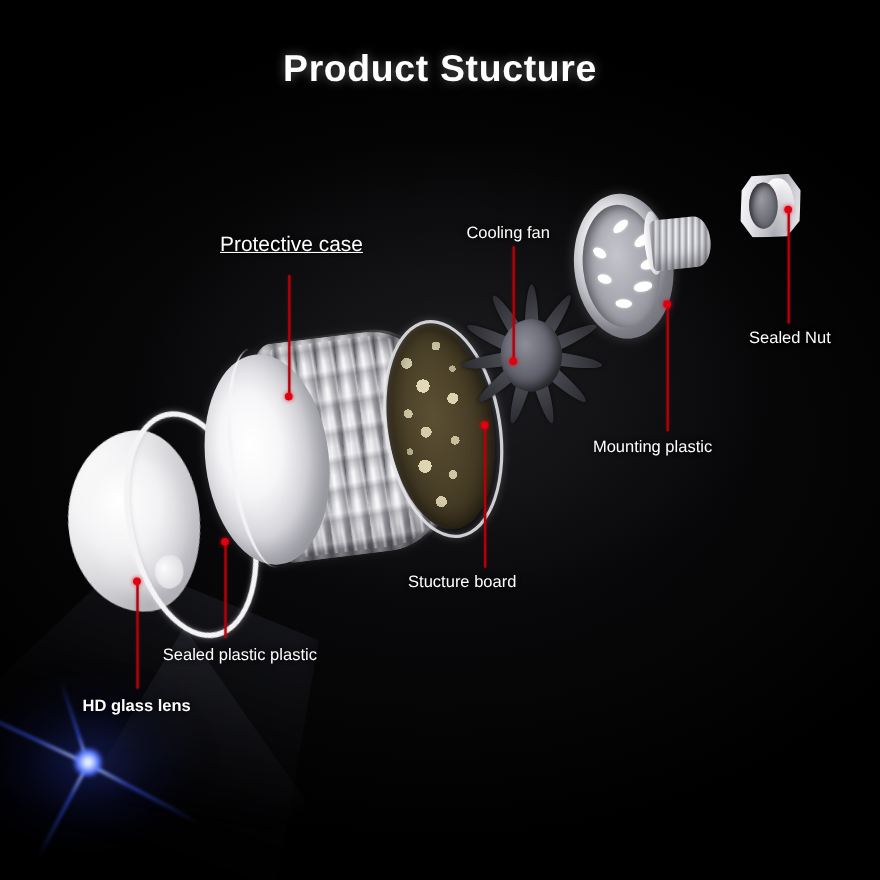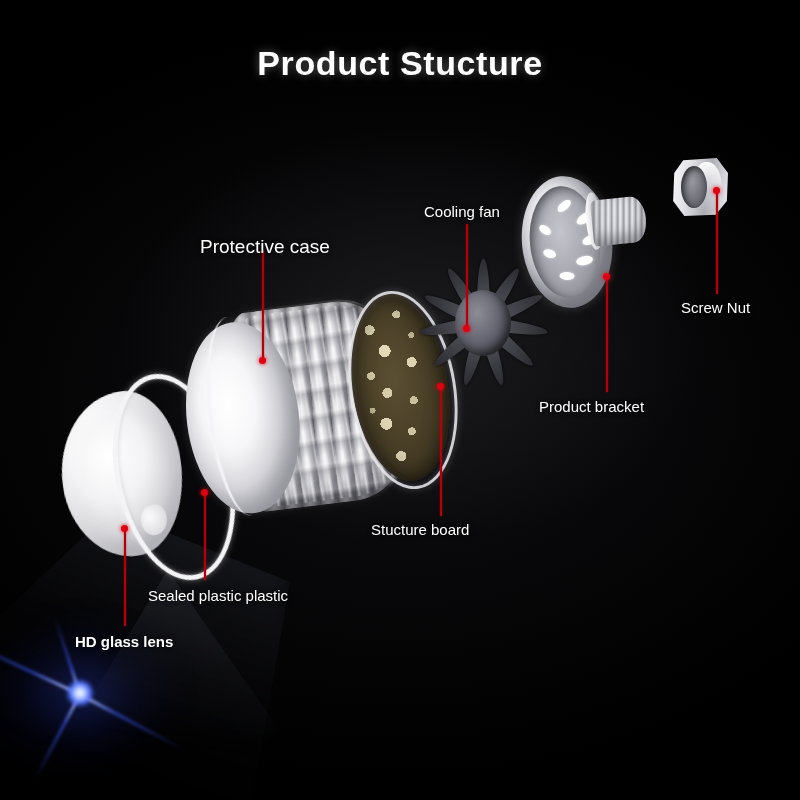--- a/index.html
+++ b/index.html
@@ -398,30 +398,30 @@
   <div class="part bracket-collar"></div>
   <div class="part bracket-stem"></div>
 
   <div class="part nut"></div>
   <div class="part nut-hi"></div>
   <div class="part nut-bore"></div>
 
   <div id="callouts">
       <div class="leader" style="left: 262px; top: 250px; height: 110px; background: rgb(179, 0, 11);"></div>
       <div class="dot" style="left: 262px; top: 360px;"></div>
-      <div class="label big" style="left: 200px; top: 236px;">Protective case</div>
+      <div class="label big" style="left: 200px; top: 212px; text-decoration: underline;">Protective case</div>
       <div class="leader" style="left: 466px; top: 224px; height: 104px; background: rgb(179, 0, 11);"></div>
       <div class="dot" style="left: 466px; top: 328px;"></div>
       <div class="label" style="left: 424px; top: 203px;">Cooling fan</div>
       <div class="leader" style="left: 716px; top: 190px; height: 104px; background: rgb(179, 0, 11);"></div>
       <div class="dot" style="left: 716px; top: 190px;"></div>
-      <div class="label" style="left: 681px; top: 299px;">Screw Nut</div>
+      <div class="label" style="left: 681px; top: 299px;">Sealed Nut</div>
       <div class="leader" style="left: 606px; top: 276px; height: 116px; background: rgb(179, 0, 11);"></div>
       <div class="dot" style="left: 606px; top: 276px;"></div>
-      <div class="label" style="left: 539px; top: 398px;">Product bracket</div>
+      <div class="label" style="left: 539px; top: 398px;">Mounting plastic</div>
       <div class="leader" style="left: 440px; top: 386px; height: 130px; background: rgb(179, 0, 11);"></div>
       <div class="dot" style="left: 440px; top: 386px;"></div>
       <div class="label" style="left: 371px; top: 521px;">Stucture board</div>
       <div class="leader" style="left: 204px; top: 492px; height: 88px; background: rgb(179, 0, 11);"></div>
       <div class="dot" style="left: 204px; top: 492px;"></div>
       <div class="label" style="left: 148px; top: 587px;">Sealed plastic plastic</div>
       <div class="leader" style="left: 124px; top: 528px; height: 98px; background: rgb(179, 0, 11);"></div>
       <div class="dot" style="left: 124px; top: 528px;"></div>
       <div class="label" style="left: 75px; top: 633px; font-weight: bold;">HD glass lens</div>
     </div>

